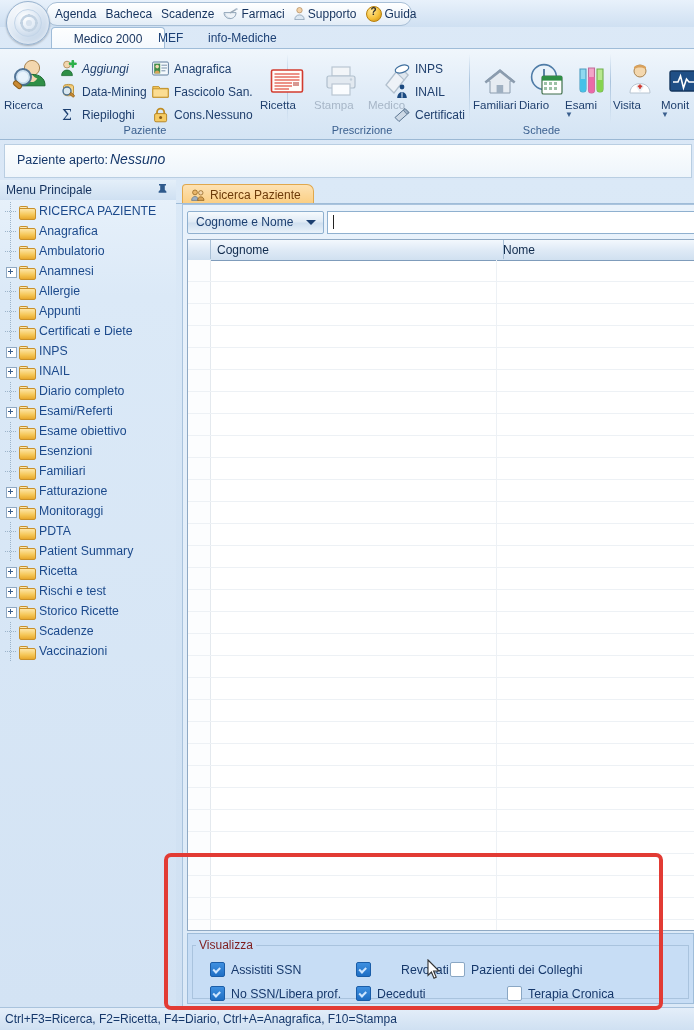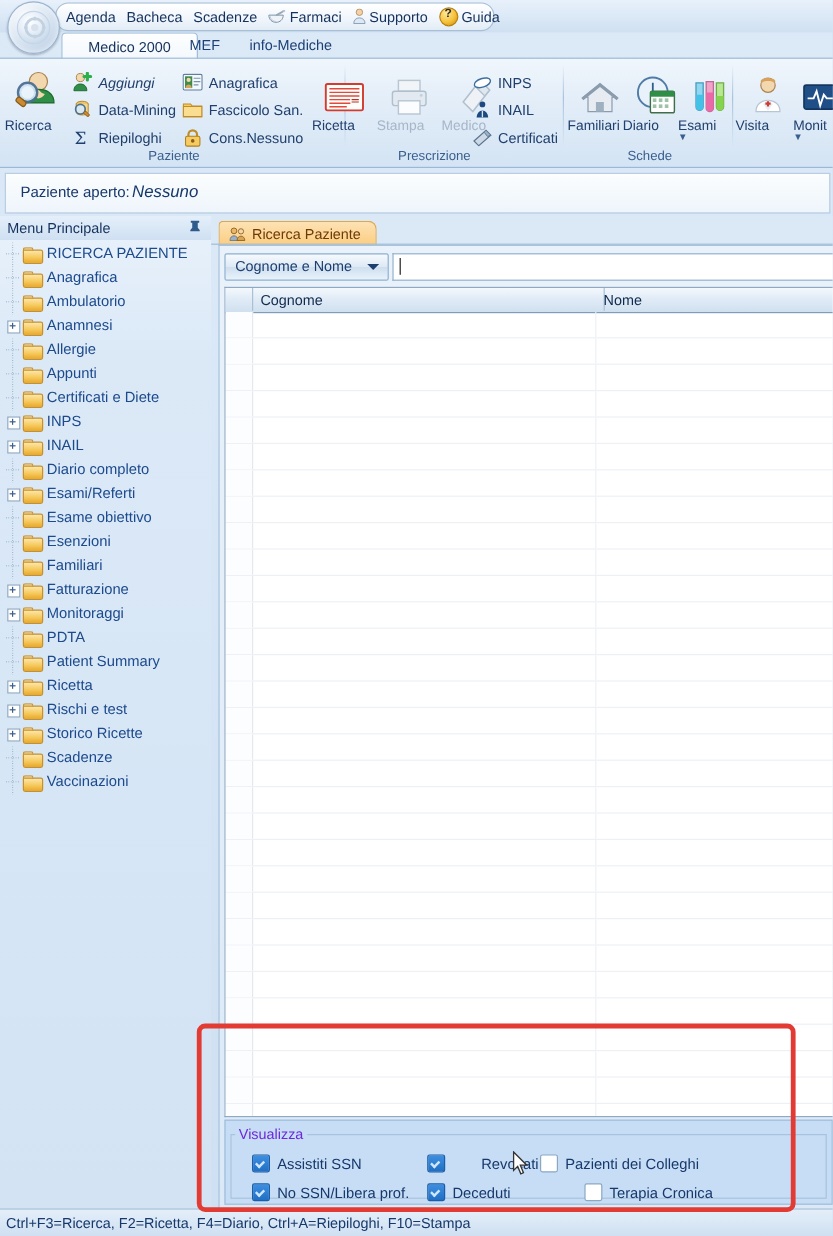--- a/index.html
+++ b/index.html
@@ -133,21 +133,21 @@
     display:flex;align-items:center;padding-left:7px;border-right:1px solid #a9c0d6;cursor:default;text-align:center;}
   .gbody{position:absolute;left:0;top:20px;right:0;bottom:0;overflow:hidden;}
   .grow{position:relative;height:21px;border-bottom:1px solid #edf1f5;}
   .gcol-ind{position:absolute;left:0;top:0;bottom:0;width:22px;border-right:1px solid #e4e9ee;
     background:#fcfdfe;}
   .gcol-sep{position:absolute;top:0;bottom:0;width:1px;background:#edf1f5;}
 
   
   .visbox{position:absolute;left:4px;bottom:4px;right:0;height:69px;
     background:#c7ddf5;border:1px solid #9fbdda;}
-  .visbox .vtitle{position:absolute;left:8px;top:4px;font-size:12px;color:#6d28d9;
+  .visbox .vtitle{position:absolute;left:8px;top:4px;font-size:12px;color:#7f1d1d;
     background:#c7ddf5;padding:0 3px;z-index:2;}
   .visbox .vframe{position:absolute;left:4px;top:11px;right:4px;bottom:4px;
     border:1px solid #a9c3de;}
   .chk{position:absolute;display:flex;align-items:center;gap:6px;font-size:12.3px;color:#16386b;
     cursor:default;white-space:nowrap;}
   .box{width:13px;height:13px;border-radius:2px;flex:0 0 13px;position:relative;}
   .box.on{background:linear-gradient(180deg,#3e8fe0 0%,#1f6fc4 100%);border:1px solid #1a5da8;}
   .box.on:after{content:"";position:absolute;left:2px;top:4px;width:5px;height:2.5px;
     border-left:2px solid #cfe6ff;border-bottom:2px solid #cfe6ff;transform:rotate(-45deg);}
   .box.off{background:#fff;border:1px solid #8aa7c4;}
@@ -844,30 +844,30 @@
           <span>Revocati</span>
         </div>
         <div class="chk" style="left:168px;top:52px;">
           <span class="box on"></span>
           <span>Deceduti</span>
         </div>
         <div class="chk" style="left:262px;top:28px;">
           <span class="box off"></span>
           <span>Pazienti dei Colleghi</span>
         </div>
-        <div class="chk" style="left:252px;top:52px;padding-left:47px;">
+        <div class="chk" style="left:272px;top:52px;padding-left:47px;">
           <span class="box off"></span>
           <span>Terapia Cronica</span>
         </div>
       </div>
     </div>
   </div>
 
   <div class="statusbar">
-    <div class="st">Ctrl+F3=Ricerca, F2=Ricetta, F4=Diario, Ctrl+A=Riepiloghi, F10=Stampa</div>
+    <div class="st">Ctrl+F3=Ricerca, F2=Ricetta, F4=Diario, Ctrl+A=Anagrafica, F10=Stampa</div>
   </div>
 
   <div class="redbox" style="border-color: rgb(226, 59, 52);"></div>
 
   <svg class="cursor" viewBox="0 0 14 21">
     <path d="M1 1l11 11H6.6l2.6 6.3-2.2.9-2.6-6.2L1 16.4z" fill="#ffffff" stroke="#333" stroke-width="1.1"></path>
   </svg>
 
 </div>
 

